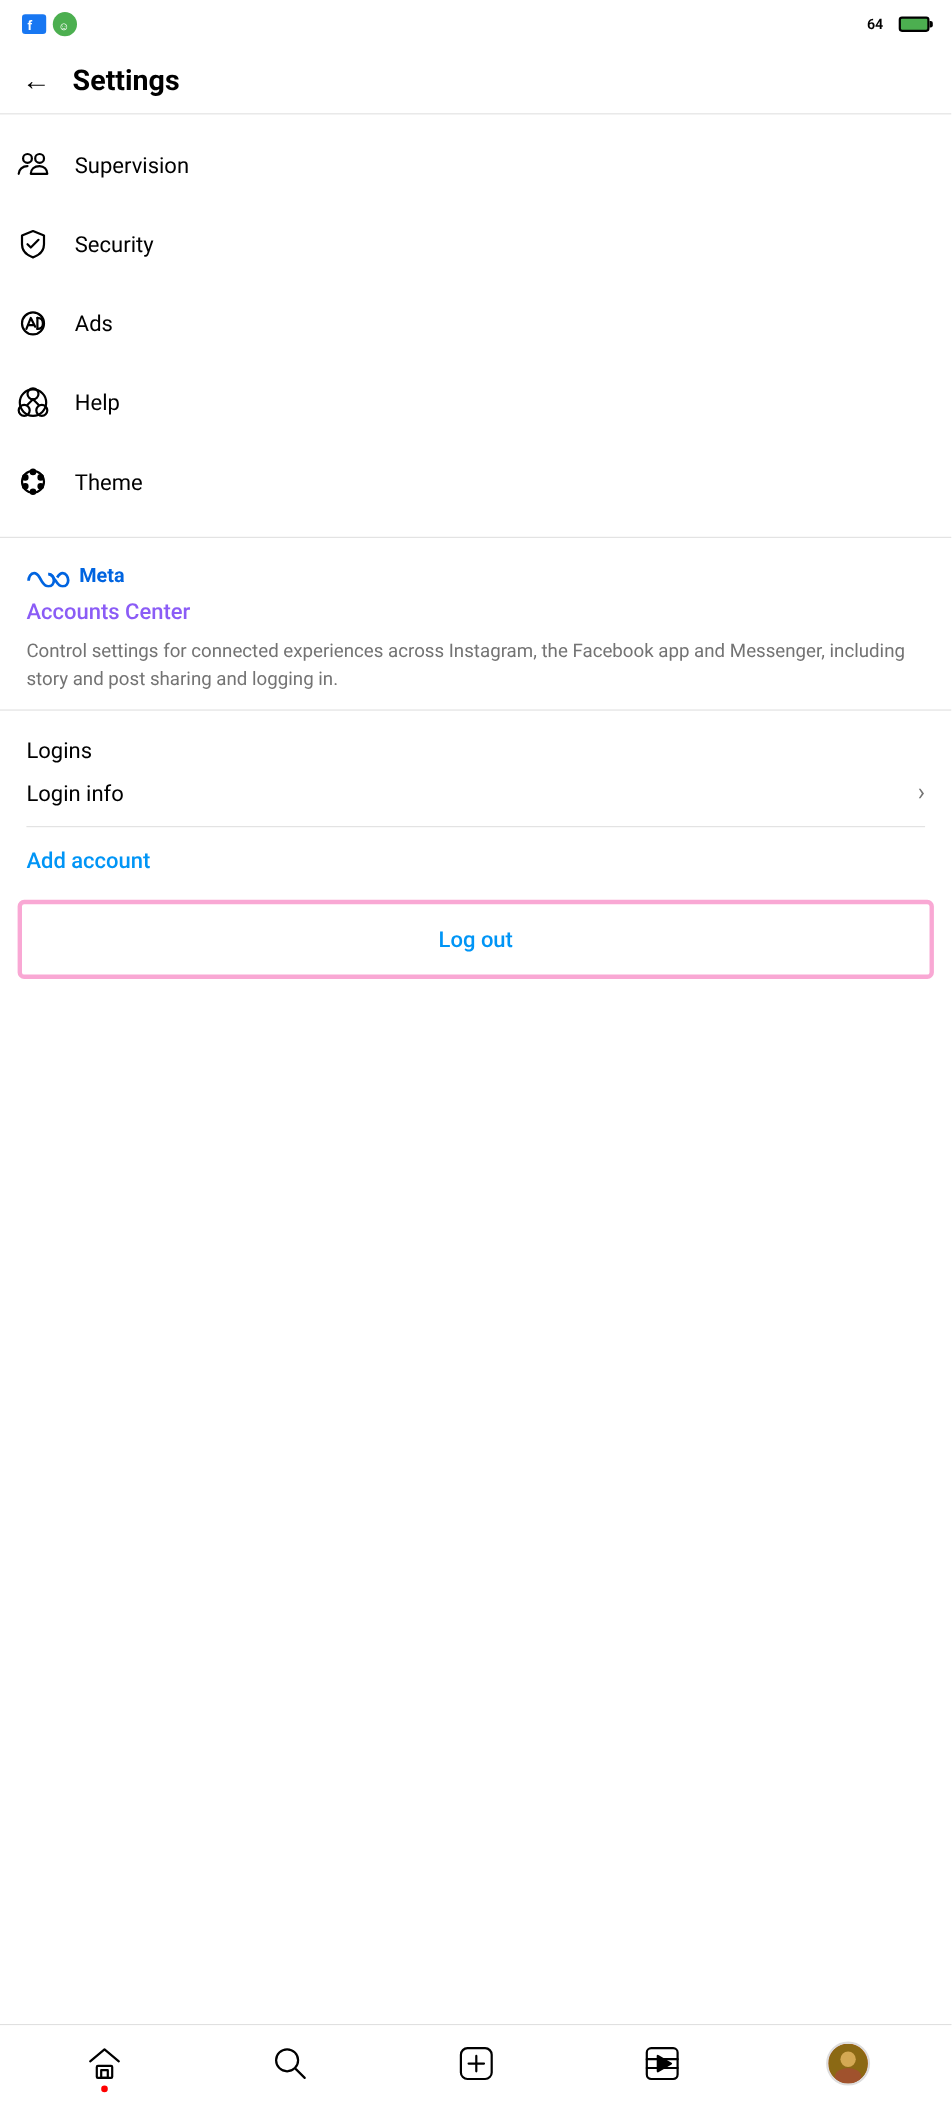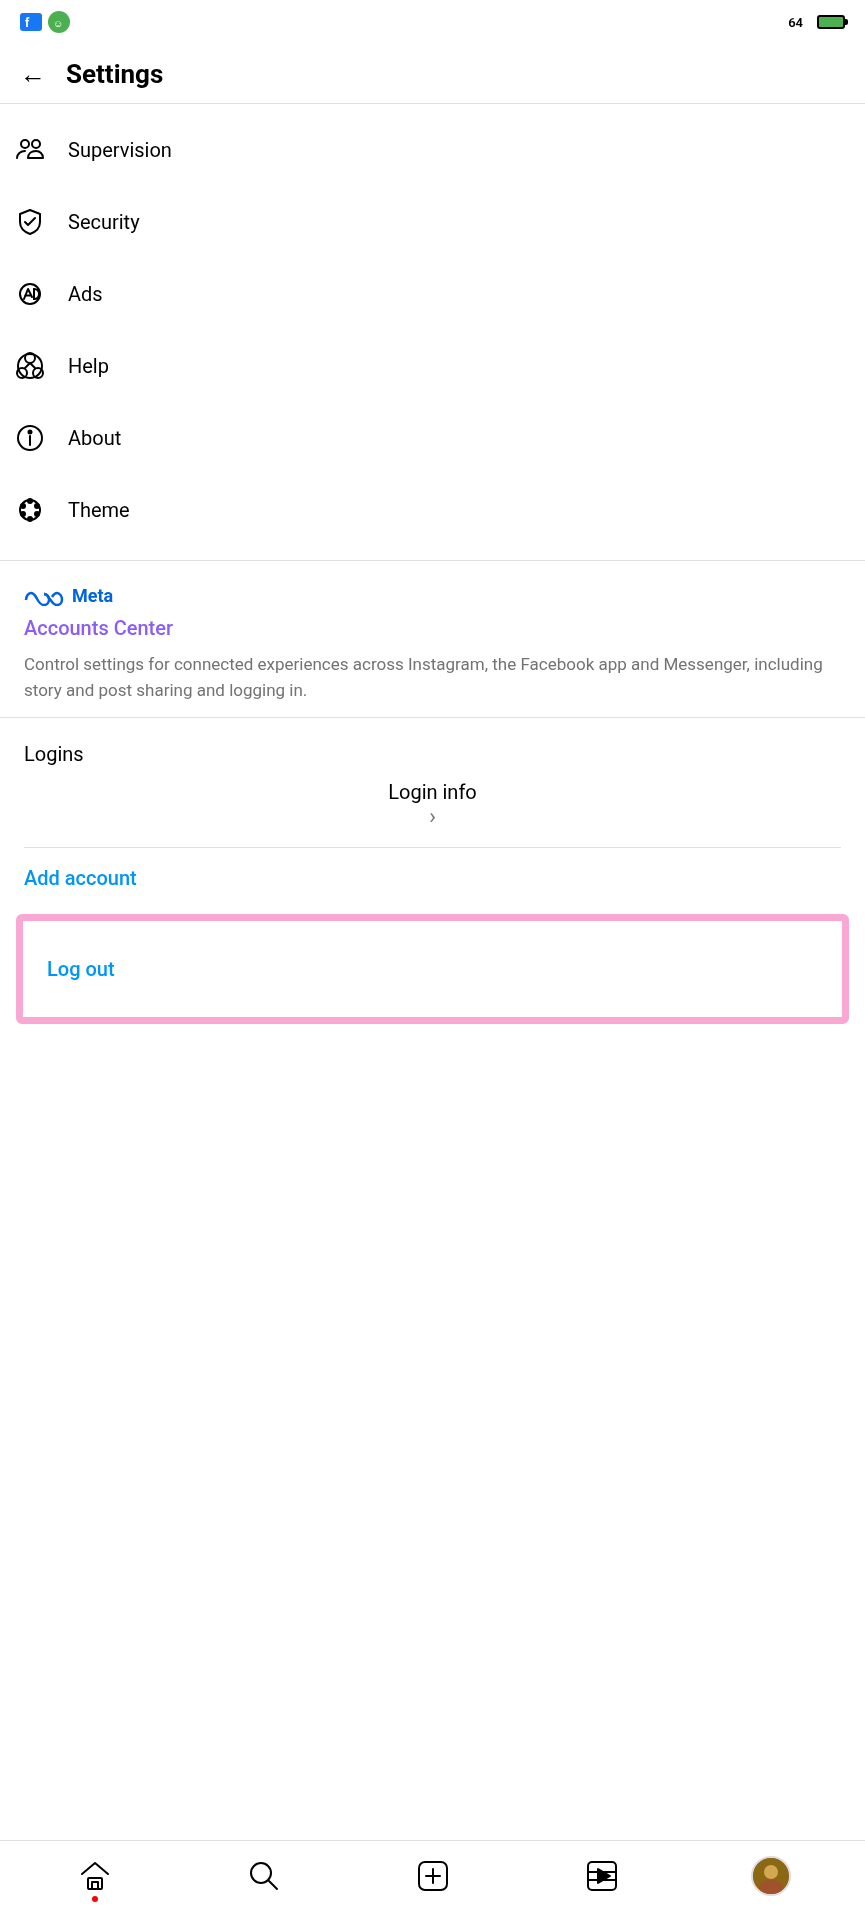--- a/index.html
+++ b/index.html
@@ -200,21 +200,20 @@
       font-weight: 400;
       color: #000;
     }
 
     .login-item {
       display: flex;
       align-items: center;
       justify-content: space-between;
       padding: 14px 0;
       cursor: pointer;
-      flex-direction: column;
     }
 
     .login-item-text {
       font-size: 20px;
       color: #000;
     }
 
     .chevron-right {
       font-size: 22px;
       color: #737373;
@@ -225,24 +224,25 @@
       font-size: 20px;
       color: #0095f6;
       font-weight: 500;
       padding: 14px 0;
       cursor: pointer;
     }
 
     
     .logout-section {
       margin: 10px 16px;
-      border: 7px solid #f9a8d4;
+      border: 4px solid #f9a8d4;
       border-radius: 6px;
-      padding: 36px 24px;
-      cursor: pointer;
+      padding: 20px 24px;
+      cursor: pointer;
+      text-align: center;
     }
 
     .logout-text {
       font-size: 20px;
       color: #0095f6;
       font-weight: 500;
     }
 
     
     .bottom-nav {
@@ -375,30 +375,20 @@
         <circle cx="15" cy="7" r="5"></circle>
         <circle cx="7" cy="22" r="5"></circle>
         <circle cx="23" cy="22" r="5"></circle>
         <line x1="15" y1="12" x2="10" y2="17"></line>
         <line x1="15" y1="12" x2="20" y2="17"></line>
       </svg>
     </div>
     <span class="menu-label">Help</span>
   </li>
 
-  <li class="menu-item">
-    <div class="menu-icon">
-      <svg viewBox="0 0 30 30" fill="none" stroke="#000" stroke-width="2" stroke-linecap="round" stroke-linejoin="round">
-        <circle cx="15" cy="15" r="12"></circle>
-        <line x1="15" y1="13" x2="15" y2="22"></line>
-        <circle cx="15" cy="9" r="1.5" fill="#000"></circle>
-      </svg>
-    </div>
-    <span class="menu-label">About</span>
-  </li>
 
   <li class="menu-item">
     <div class="menu-icon">
       <svg viewBox="0 0 30 30" fill="none" stroke="#000" stroke-width="2" stroke-linecap="round" stroke-linejoin="round">
         <circle cx="15" cy="15" r="10"></circle>
         <circle cx="15" cy="6" r="2" fill="#000"></circle>
         <circle cx="22" cy="11" r="2" fill="#000"></circle>
         <circle cx="22" cy="19" r="2" fill="#000"></circle>
         <circle cx="15" cy="24" r="2" fill="#000"></circle>
         <circle cx="8" cy="19" r="2" fill="#000"></circle>

